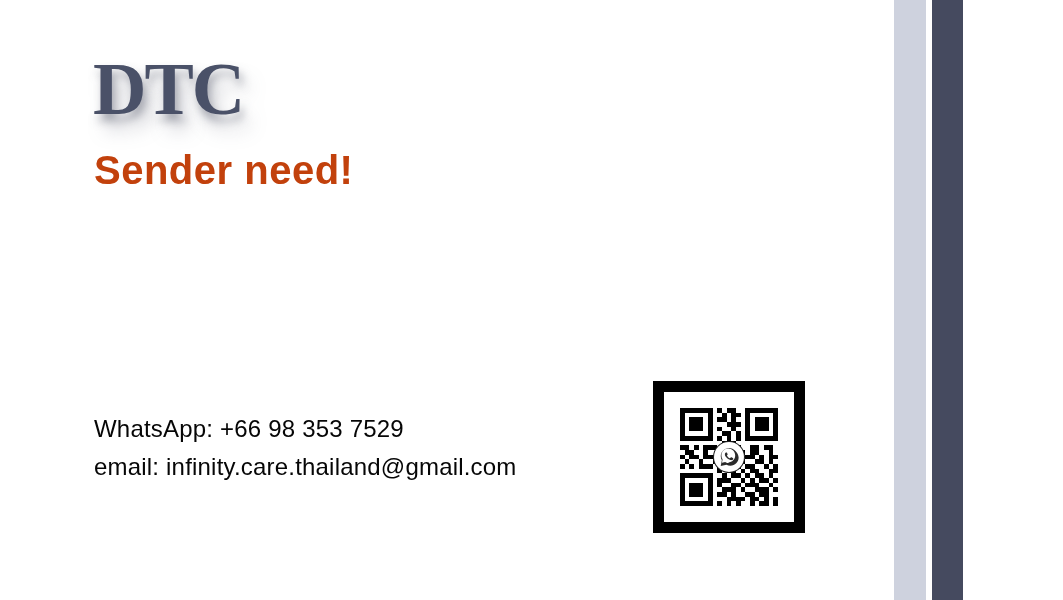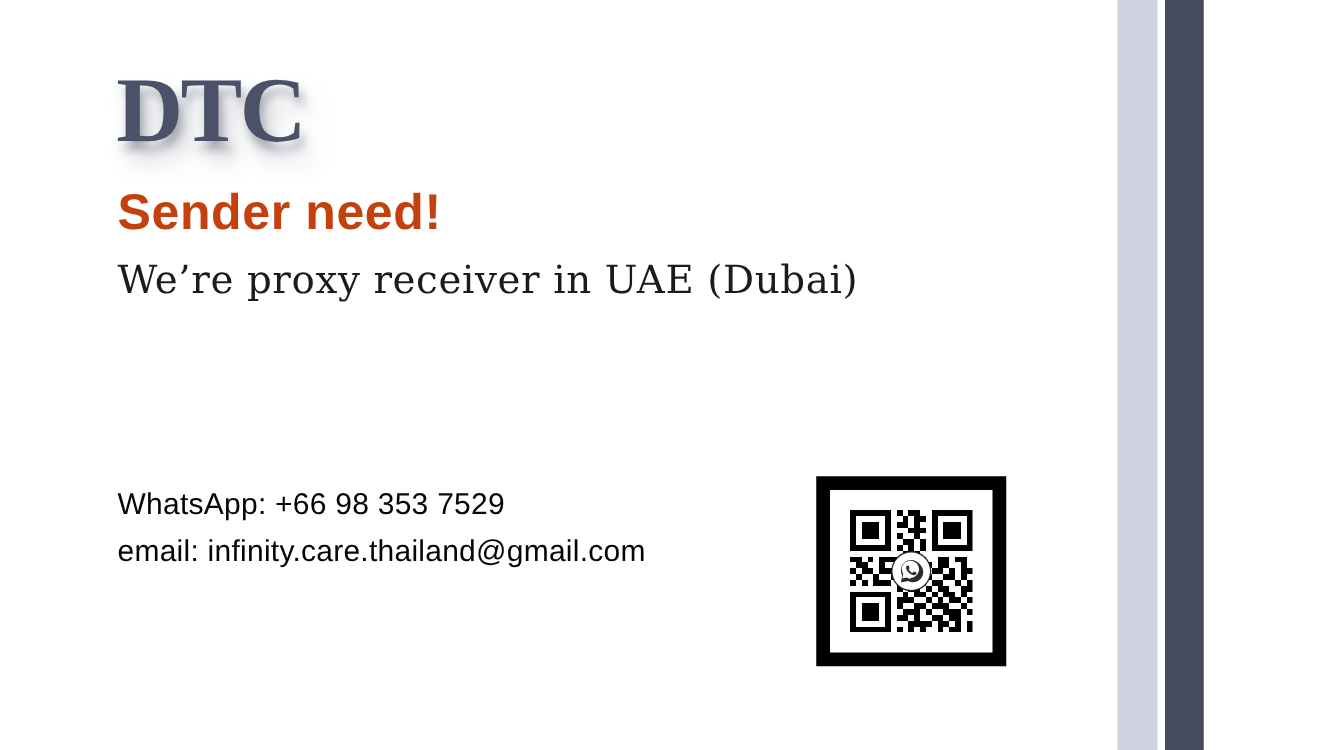--- a/index.html
+++ b/index.html
@@ -45,21 +45,21 @@
     top: 206px;
     font-family: "DejaVu Serif", serif;
     font-size: 31px;
     font-weight: normal;
     color: #1b1b1b;
     letter-spacing: 0.5px;
   }
   .contact {
     position: absolute;
     left: 94px;
-    top: 385px;
+    top: 410px;
     font-size: 24px;
     color: #060606;
     line-height: 38px;
     letter-spacing: 0.2px;
   }
   .qr-frame {
     position: absolute;
     left: 653px;
     top: 381px;
     width: 152px;
@@ -95,21 +95,20 @@
 </style>
 </head>
 <body>
 
 <div class="card">
 
   <div class="logo" style="color: rgb(74, 81, 104);">DTC</div>
 
   <div class="headline">Sender need!</div>
 
-  <div class="tagline">We’re proxy receiver in UAE (Dubai)</div>
 
   <div class="contact">
     <div class="contact-line">WhatsApp: +66 98 353 7529</div>
     <div class="contact-line">email: infinity.care.thailand@gmail.com</div>
   </div>
 
   <div class="qr-frame">
     <svg id="qr-svg" class="qr-pattern" viewBox="0 0 21 21">
         <rect x="0" y="0" width="1" height="1"></rect>
         <rect x="1" y="0" width="1" height="1"></rect>

